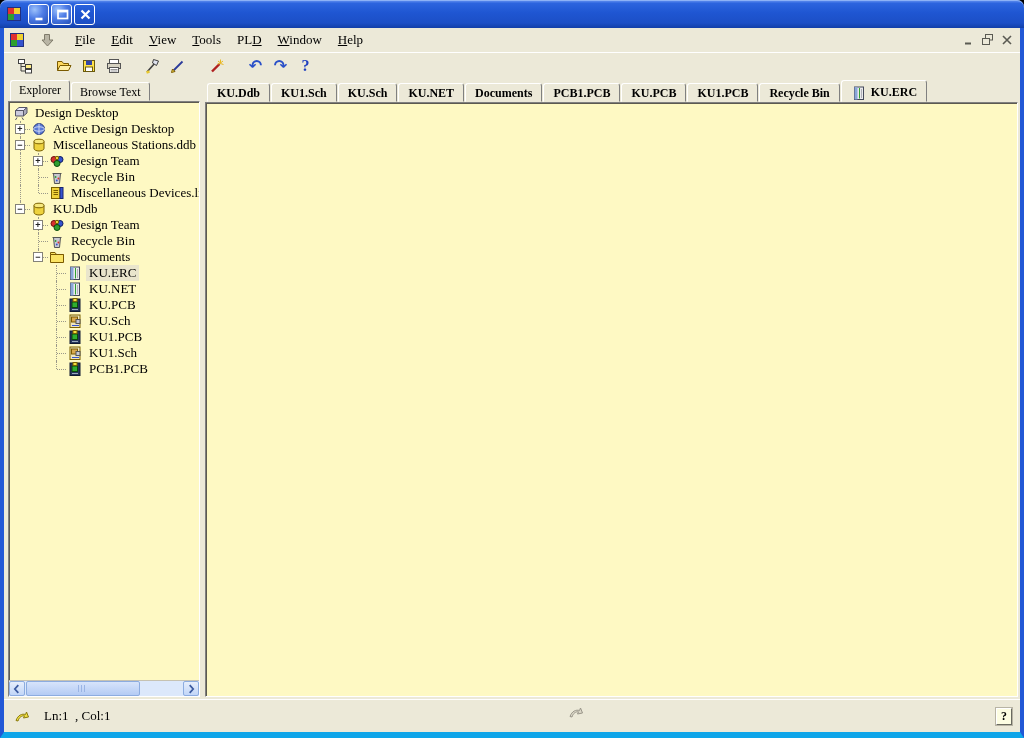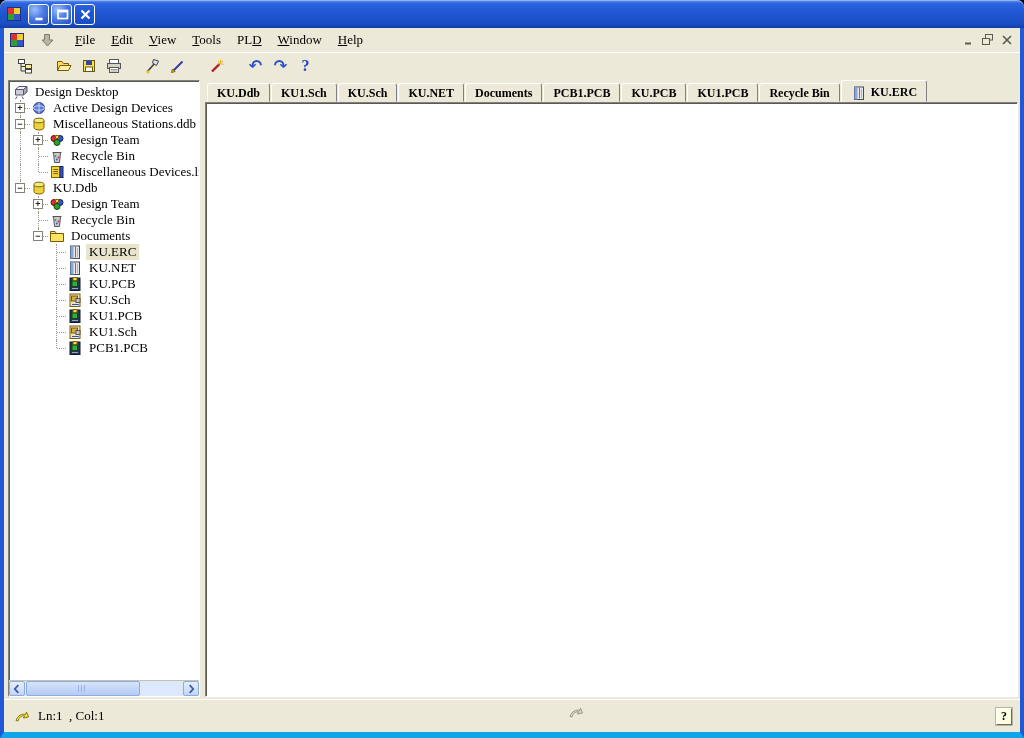--- a/index.html
+++ b/index.html
@@ -49,21 +49,21 @@
   .ltab { height:19px; padding:2px 8px 0; font-size:12px; background:#ECE9D8;
     border:1px solid; border-color:#fff #808080 #ECE9D8 #fff; border-radius:3px 3px 0 0; margin-right:1px; }
   .ltab.active { height:21px; position:relative; z-index:2; }
   .dtabs { height:22px; flex:none; display:flex; align-items:flex-end; padding-left:2px; overflow:hidden; }
   .dtab { height:19px; padding:2px 9px 0; font-size:12px; font-weight:bold; background:#ECE9D8;
     border:1px solid; border-color:#fff #808080 #ECE9D8 #fff; border-radius:3px 3px 0 0;
     margin-right:1px; display:flex; align-items:center; gap:4px; white-space:nowrap; }
   .dtab.active { height:22px; position:relative; z-index:2; padding-top:3px; }
   
   .sunken { border:1px solid; border-color:#808080 #fff #fff #808080;
-    box-shadow:inset 1px 1px 0 #5c5a50; background:#ffffff; }
+    box-shadow:inset 1px 1px 0 #5c5a50; background:#fef9c3; }
   .tree-box { flex:1; min-height:0; display:flex; flex-direction:column; }
   .tree { flex:1; min-height:0; overflow:hidden; padding:3px 0 0 3px; }
   .trow { height:16px; display:flex; align-items:center; white-space:nowrap; }
   .cell { width:18px; height:16px; flex:none; position:relative; }
   .cell.vline::before, .cell.tee::before { content:""; position:absolute; left:8px; top:0; bottom:0;
     border-left:1px dotted #9a988a; }
   .cell.corner::before { content:""; position:absolute; left:8px; top:0; height:8px;
     border-left:1px dotted #9a988a; }
   .cell.tee::after, .cell.corner::after { content:""; position:absolute; left:9px; right:0; top:8px;
     border-top:1px dotted #9a988a; }
@@ -80,21 +80,21 @@
   .sb-track { flex:1; position:relative; }
   .sb-thumb { position:absolute; left:1px; top:0; bottom:0; width:72%;
     background:linear-gradient(180deg,#d7e4fb,#b4cbf4); border:1px solid #8cace0; border-radius:2px; }
   .grip { position:absolute; left:50%; top:3px; bottom:3px; width:9px; margin-left:-5px;
     background:repeating-linear-gradient(90deg,#9ab4e4 0 1px,transparent 1px 3px); }
   
   .content-box { flex:1; min-height:0; padding:6px 0 0 13px; overflow:hidden; }
   .rline { font-family:"Liberation Mono",monospace; font-weight:bold; font-size:13px;
     line-height:14px; height:14px; white-space:pre; }
   
-  .statusbar { height:24px; flex:none; display:flex; align-items:center; gap:6px;
+  .statusbar { height:24px; flex:none; display:flex; align-items:center; gap:12px;
     padding:16px 8px; position:relative; border-top:1px solid #fff; }
   .status-text { white-space:pre; font-size:13px; }
   .status-mid { position:absolute; left:563px; top:3px; width:18px; height:18px; }
   .help-box { margin-left:auto; width:16px; height:17px; background:#FDFDE2;
     border:1px solid; border-color:#fff #6a6a60 #6a6a60 #fff; box-shadow:0 0 0 1px #b8b4a4;
     display:flex; align-items:center; justify-content:center;
     font-weight:bold; font-size:12px; font-family:"Liberation Serif",serif; }
   .ic { display:flex; align-items:center; justify-content:center; }
 </style>
 </head>
@@ -264,20 +264,24 @@
         <button class="tbtn">
           <span class="ic ">
             <span class="qglyph">?</span>
           </span>
         </button>
       </div>
 
     <div class="main">
 
       <div class="left-panel">
+        <div class="ltabs" id="left-tabs">
+            <span class="ltab active">Explorer</span>
+            <span class="ltab">Browse Text</span>
+          </div>
         <div class="tree-box sunken">
           <div class="tree" id="tree">
               <div class="trow">
                 <span class="ic ticon">
                   <svg width="16" height="16" viewBox="0 0 16 16">
                     <path d="M2.5 5.5l3.5-3h8l-3.5 3z" fill="#eef" stroke="#556"></path>
                     <path d="M2.5 5.5h8V11h-8z" fill="#ccd" stroke="#556"></path>
                     <path d="M10.5 5.5l3.5-3V8l-3.5 3z" fill="#aab" stroke="#556"></path>
                     <path d="M4 12.5L2.5 15M9 12.5l1.5 2.5" stroke="#556" fill="none"></path>
                   </svg>
@@ -288,21 +292,21 @@
                 <span class="cell tee">
                   <span class="expbox">+</span>
                 </span>
                 <span class="ic ticon">
                   <svg width="16" height="16" viewBox="0 0 16 16">
                     <circle cx="8" cy="8" r="5.5" fill="#5b7bd8" stroke="#2a3a7a"></circle>
                     <ellipse cx="8" cy="8" rx="5.5" ry="2.2" fill="none" stroke="#cdd7f2"></ellipse>
                     <path d="M8 2.5v11" stroke="#cdd7f2" fill="none"></path>
                   </svg>
                 </span>
-                <span class="tlabel">Active Design Devices</span>
+                <span class="tlabel">Active Design Desktop</span>
               </div>
               <div class="trow">
                 <span class="cell tee">
                   <span class="expbox">−</span>
                 </span>
                 <span class="ic ticon">
                   <svg width="16" height="16" viewBox="0 0 16 16">
                     <path d="M3 4.5v7c0 1.4 2.2 2.5 5 2.5s5-1.1 5-2.5v-7" fill="#edd23e" stroke="#7a6000"></path>
                     <ellipse cx="8" cy="4.5" rx="5" ry="2.3" fill="#f7e97e" stroke="#7a6000"></ellipse>
                   </svg>

